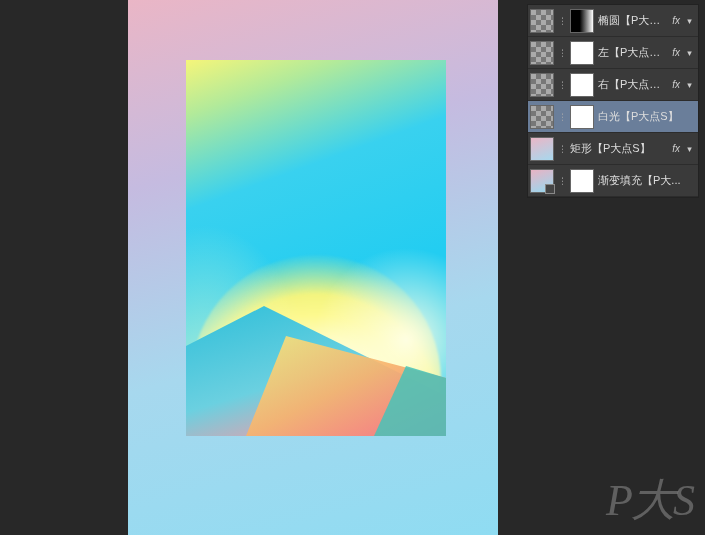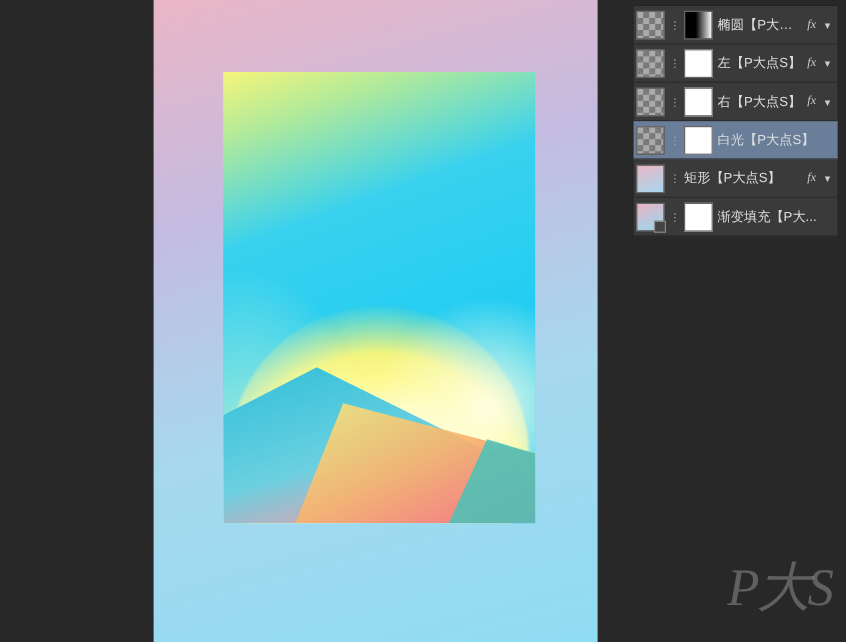--- a/index.html
+++ b/index.html
@@ -89,27 +89,26 @@
     width:8px; flex:none;
     color:#aaa; font-size:9px; text-align:center;
   }
   .name {
     flex:1; white-space:nowrap; overflow:hidden; text-overflow:ellipsis;
     font-size:11px;
   }
   .fx {
     flex:none; font-size:10px; font-style:italic; color:#ccc;
     padding:0 1px;
-    font-family:Liberation Serif, serif;
   }
   .chev {
     width:9px; flex:none; text-align:center; color:#ccc; font-size:9px;
   }
   .watermark {
-    position:absolute; right:12px; bottom:16px;
+    position:absolute; right:12px; bottom:5px;
     font-family: "Brush Script MT", cursive;
     font-size:44px; color:rgba(200,200,200,0.35);
     font-style:italic;
     letter-spacing:-2px;
     pointer-events:none;
   }
   .adj-icon {
     position:absolute; bottom:-2px; right:-2px;
     width:10px;height:10px;
     background:#444;border:1px solid #888;

